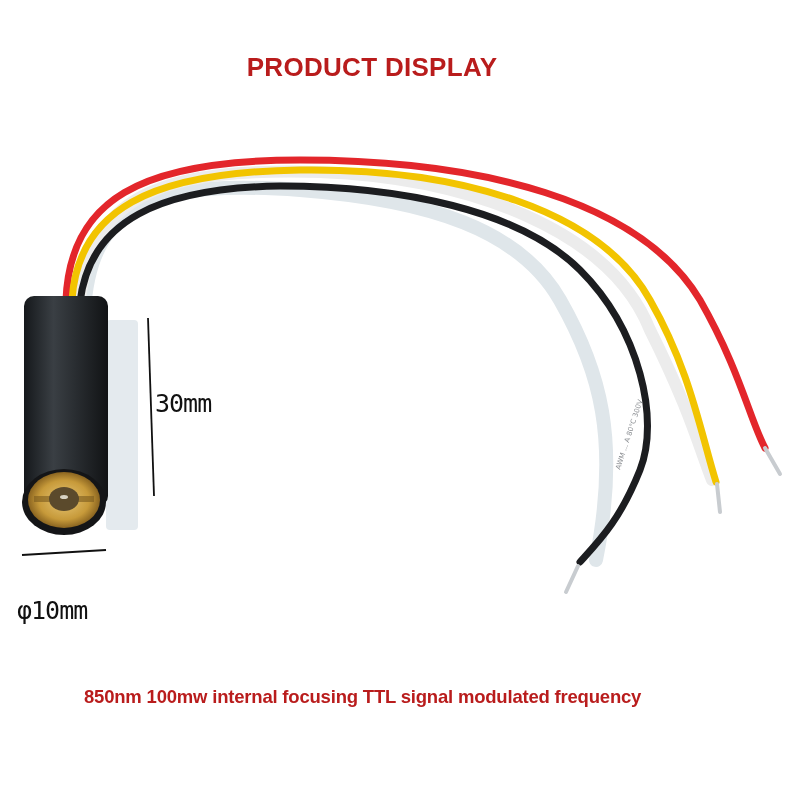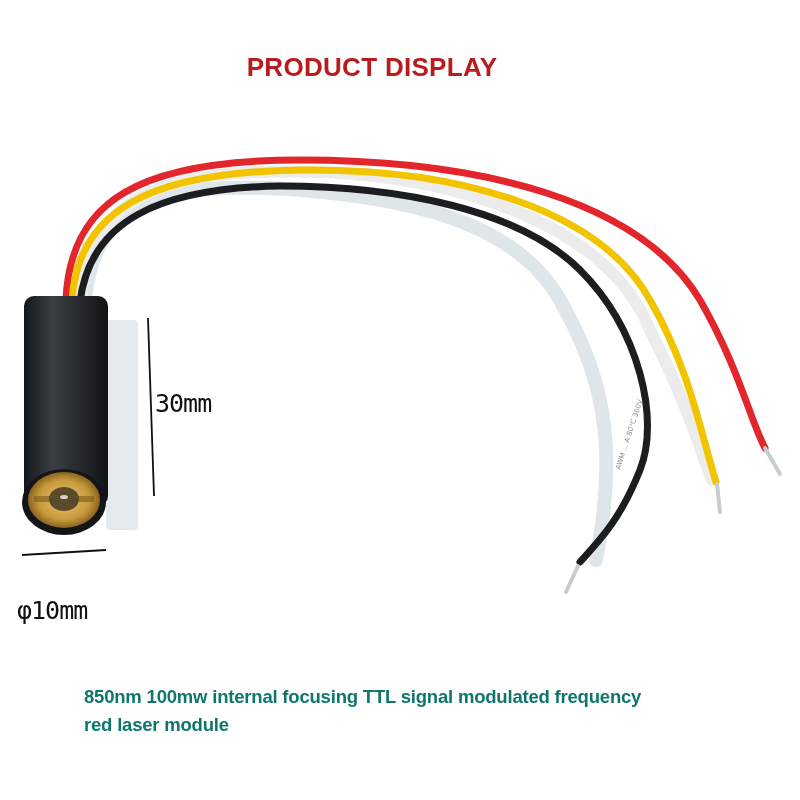--- a/index.html
+++ b/index.html
@@ -12,21 +12,21 @@
   .photo { position: absolute; left: 0; top: 0; width: 800px; height: 800px; }
   .dim-label {
     position: absolute; font-family: "DejaVu Sans Mono", monospace; color: #111;
     font-size: 25px; letter-spacing: -1px;
   }
   .dim-len { left: 155px; top: 389px; }
   .dim-dia { left: 17px; top: 567px; margin-top: 29px; }
   .caption {
     position: absolute; left: 84px; top: 683px; width: 700px;
     font-family: "Liberation Sans", sans-serif; font-weight: bold; font-size: 18.5px;
-    color: #0f766e; line-height: 28px; letter-spacing: -0.2px;
+    color: #b91c1c; line-height: 28px; letter-spacing: -0.2px;
   }
   .caption span { display: block; }
 </style>
 </head>
 <body>
 
 <div class="title">PRODUCT DISPLAY</div>
 
 <svg class="photo" viewBox="0 0 800 800" xmlns="http://www.w3.org/2000/svg">
   <defs>
@@ -70,14 +70,13 @@
 
   <line x1="148" y1="318" x2="154" y2="496" stroke="#111" stroke-width="1.8"></line>
   <line x1="22" y1="555" x2="106" y2="550" stroke="#111" stroke-width="1.8"></line>
 </svg>
 
 <div class="dim-label dim-len">30mm</div>
 <div class="dim-label dim-dia">φ10mm</div>
 
 <div class="caption">
   <span>850nm 100mw internal focusing TTL signal modulated frequency</span>
-  <span>red laser module</span>
 </div>
 
 </body></html>

